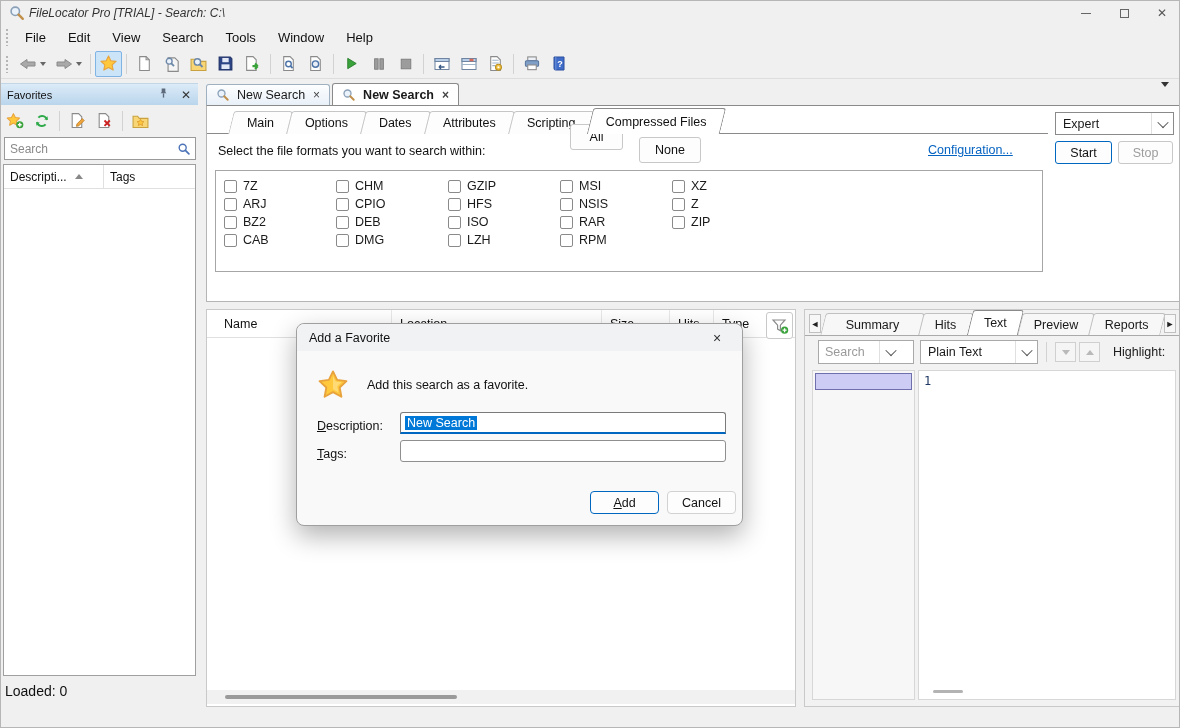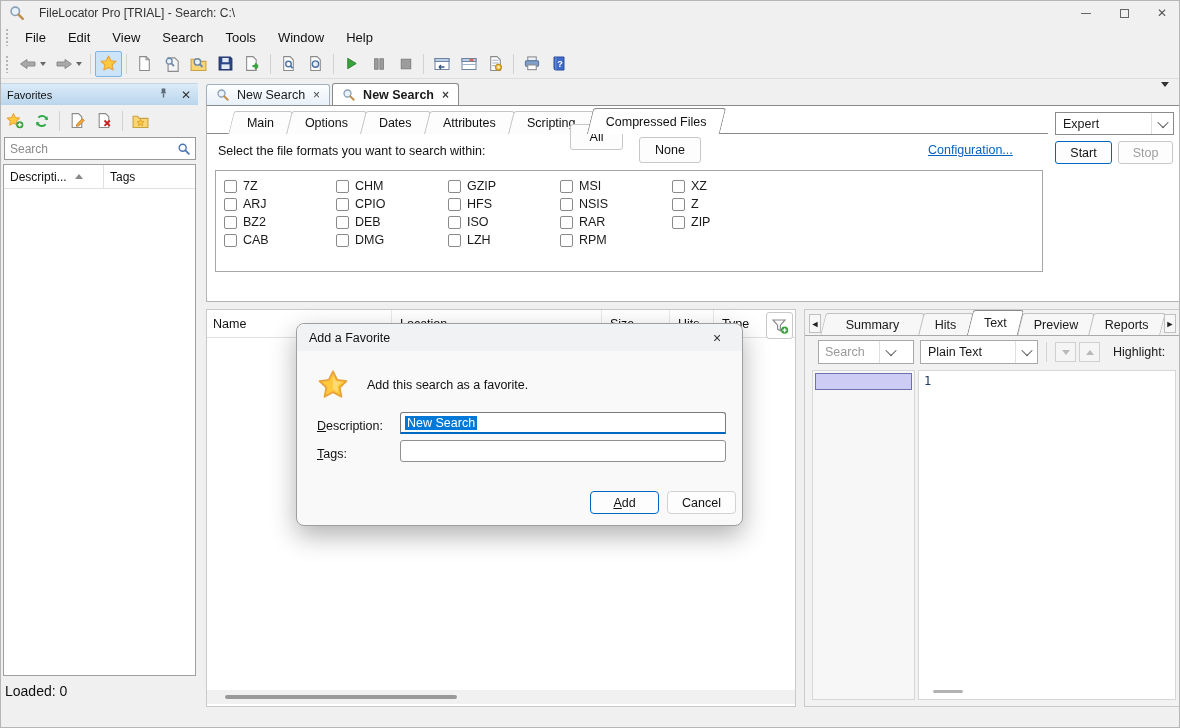--- a/index.html
+++ b/index.html
@@ -3,21 +3,21 @@
 <meta charset="utf-8">
 <style>
   * { margin:0; padding:0; box-sizing:border-box; }
   html,body { background:#fff; }
   body { font-family:"Liberation Sans","DejaVu Sans",sans-serif; font-size:12px; color:#1a1a1a; }
   .app { position:relative; width:1180px; height:728px; background:#f0f0f0; overflow:hidden; border:1px solid #b6b6b6; }
   .abs { position:absolute; }
 
   
   .titlebar { left:0; top:0; width:1180px; height:24px; background:#f0f0f0; display:flex; align-items:center; }
-  .titlebar .title { margin-left:14px; color:#333; font-size:12px; }
+  .titlebar .title { margin-left:4px; color:#333; font-size:12px;font-style:italic; }
   .appicon { margin-left:8px; width:16px; height:16px; }
   .winbtn { width:38px; height:24px; display:flex; align-items:center; justify-content:center; color:#555; font-size:12px; }
   .winbtns { position:absolute; right:0; top:0; display:flex; }
   .maxglyph { width:9px; height:9px; border:1px solid #666; }
   .minglyph { width:10px; height:1px; background:#666; }
 
   
   .menubar { left:0; top:24px; width:1180px; height:24px; display:flex; align-items:center; background:#f0f0f0; }
   .grip { width:5px; height:18px; margin:0 4px; background-image:radial-gradient(#b5b5b5 1px, transparent 1.2px); background-size:4px 4px; }
   .menuitem { padding:3px 11px; font-size:13px; color:#111; }
@@ -491,21 +491,21 @@
         <label class="fmtitem">
             <span class="cb"></span>
             <span>ZIP</span>
           </label>
       </div>
     </div>
   </div>
 
   <div class="abs results">
     <div class="rhead">
-      <div class="rcol" style="width:185px;padding-left:6px">
+      <div class="rcol" style="width:185px;padding-left:17px">
           <span>Name</span>
         </div>
       <div class="rcol" style="width:210px">
           <span>Location</span>
         </div>
       <div class="rcol" style="width:68px">
           <span>Size</span>
         </div>
       <div class="rcol" style="width:44px">
           <span>Hits</span>

